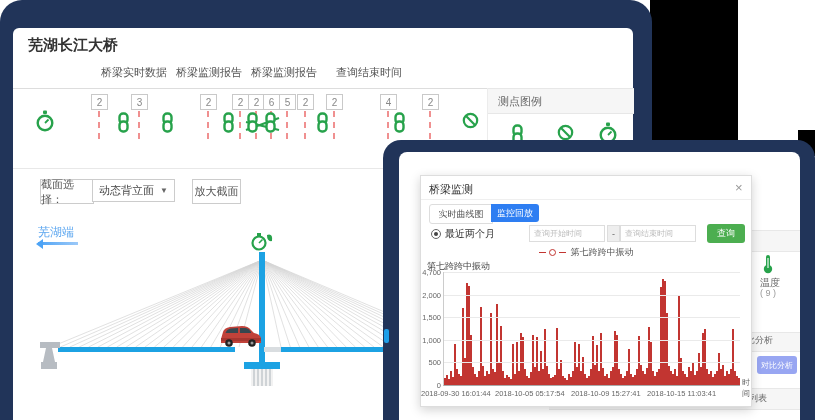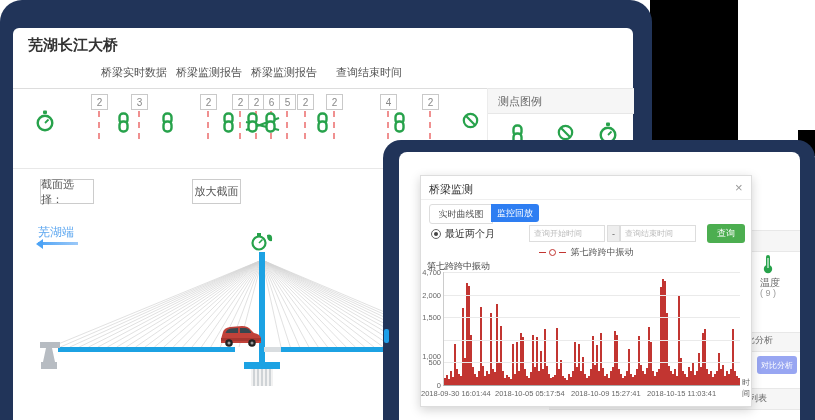--- a/index.html
+++ b/index.html
@@ -182,20 +182,24 @@
         <div class="abs" style="left:110px;top:34px" id="lg-ic2"><svg width="20" height="22" viewBox="0 0 20 22">
               <rect x="8" y="0.5" width="4" height="3.5" rx="1" fill="#27a24b"></rect>
               <circle cx="10" cy="13" r="7.3" fill="#fff" stroke="#27a24b" stroke-width="2.4"></circle>
               <line x1="10" y1="13" x2="13.5" y2="9.5" stroke="#27a24b" stroke-width="1.8"></line>
             </svg></div>
       </div>
 
       <div class="abs hdiv"></div>
 
       <div class="abs sec-label">截面选择：</div>
+      <div class="abs sec-select">
+        <span>动态背立面</span>
+        <span class="caret">▼</span>
+      </div>
       <div class="abs sec-zoom">放大截面</div>
 
       <div class="abs end-label">芜湖端</div>
       <div class="abs end-arrow"></div>
 
       <svg class="abs" style="left:0;top:182px" width="620" height="210">
         <g id="cables">
             <line x1="249" y1="50" x2="38" y2="137" stroke="#d4d4d4" stroke-width="0.7"></line>
             <line x1="249" y1="50" x2="268" y2="137" stroke="#d4d4d4" stroke-width="0.7"></line>
             <line x1="249" y1="50" x2="47.4" y2="137" stroke="#d4d4d4" stroke-width="0.7"></line>
@@ -476,21 +480,21 @@
               <div class="bar" style="height: 8%;"></div>
               <div class="bar" style="height: 6%;"></div>
             </div>
         <div class="gridline" style="top: 0px;"></div>
             <div class="ytick" style="top: -4px;">4,700</div>
             <div class="gridline" style="top: 22.6px;"></div>
             <div class="ytick" style="top: 18.6px;">2,000</div>
             <div class="gridline" style="top: 45.2px;"></div>
             <div class="ytick" style="top: 41.2px;">1,500</div>
             <div class="gridline" style="top: 67.8px;"></div>
-            <div class="ytick" style="top: 63.8px; margin-top: 16px;">1,000</div>
+            <div class="ytick" style="top: 63.8px;">1,000</div>
             <div class="gridline" style="top: 90.4px;"></div>
             <div class="ytick" style="top: 86.4px;">500</div>
             <div class="ytick" style="top: 109px;">0</div>
           </div>
         <div id="xlabels">
             <div class="xlabel" style="left: 0px;">2018-09-30 16:01:44</div>
             <div class="xlabel" style="left: 74px;">2018-10-05 05:17:54</div>
             <div class="xlabel" style="left: 150px;">2018-10-09 15:27:41</div>
             <div class="xlabel" style="left: 226px;">2018-10-15 11:03:41</div>
           </div>

